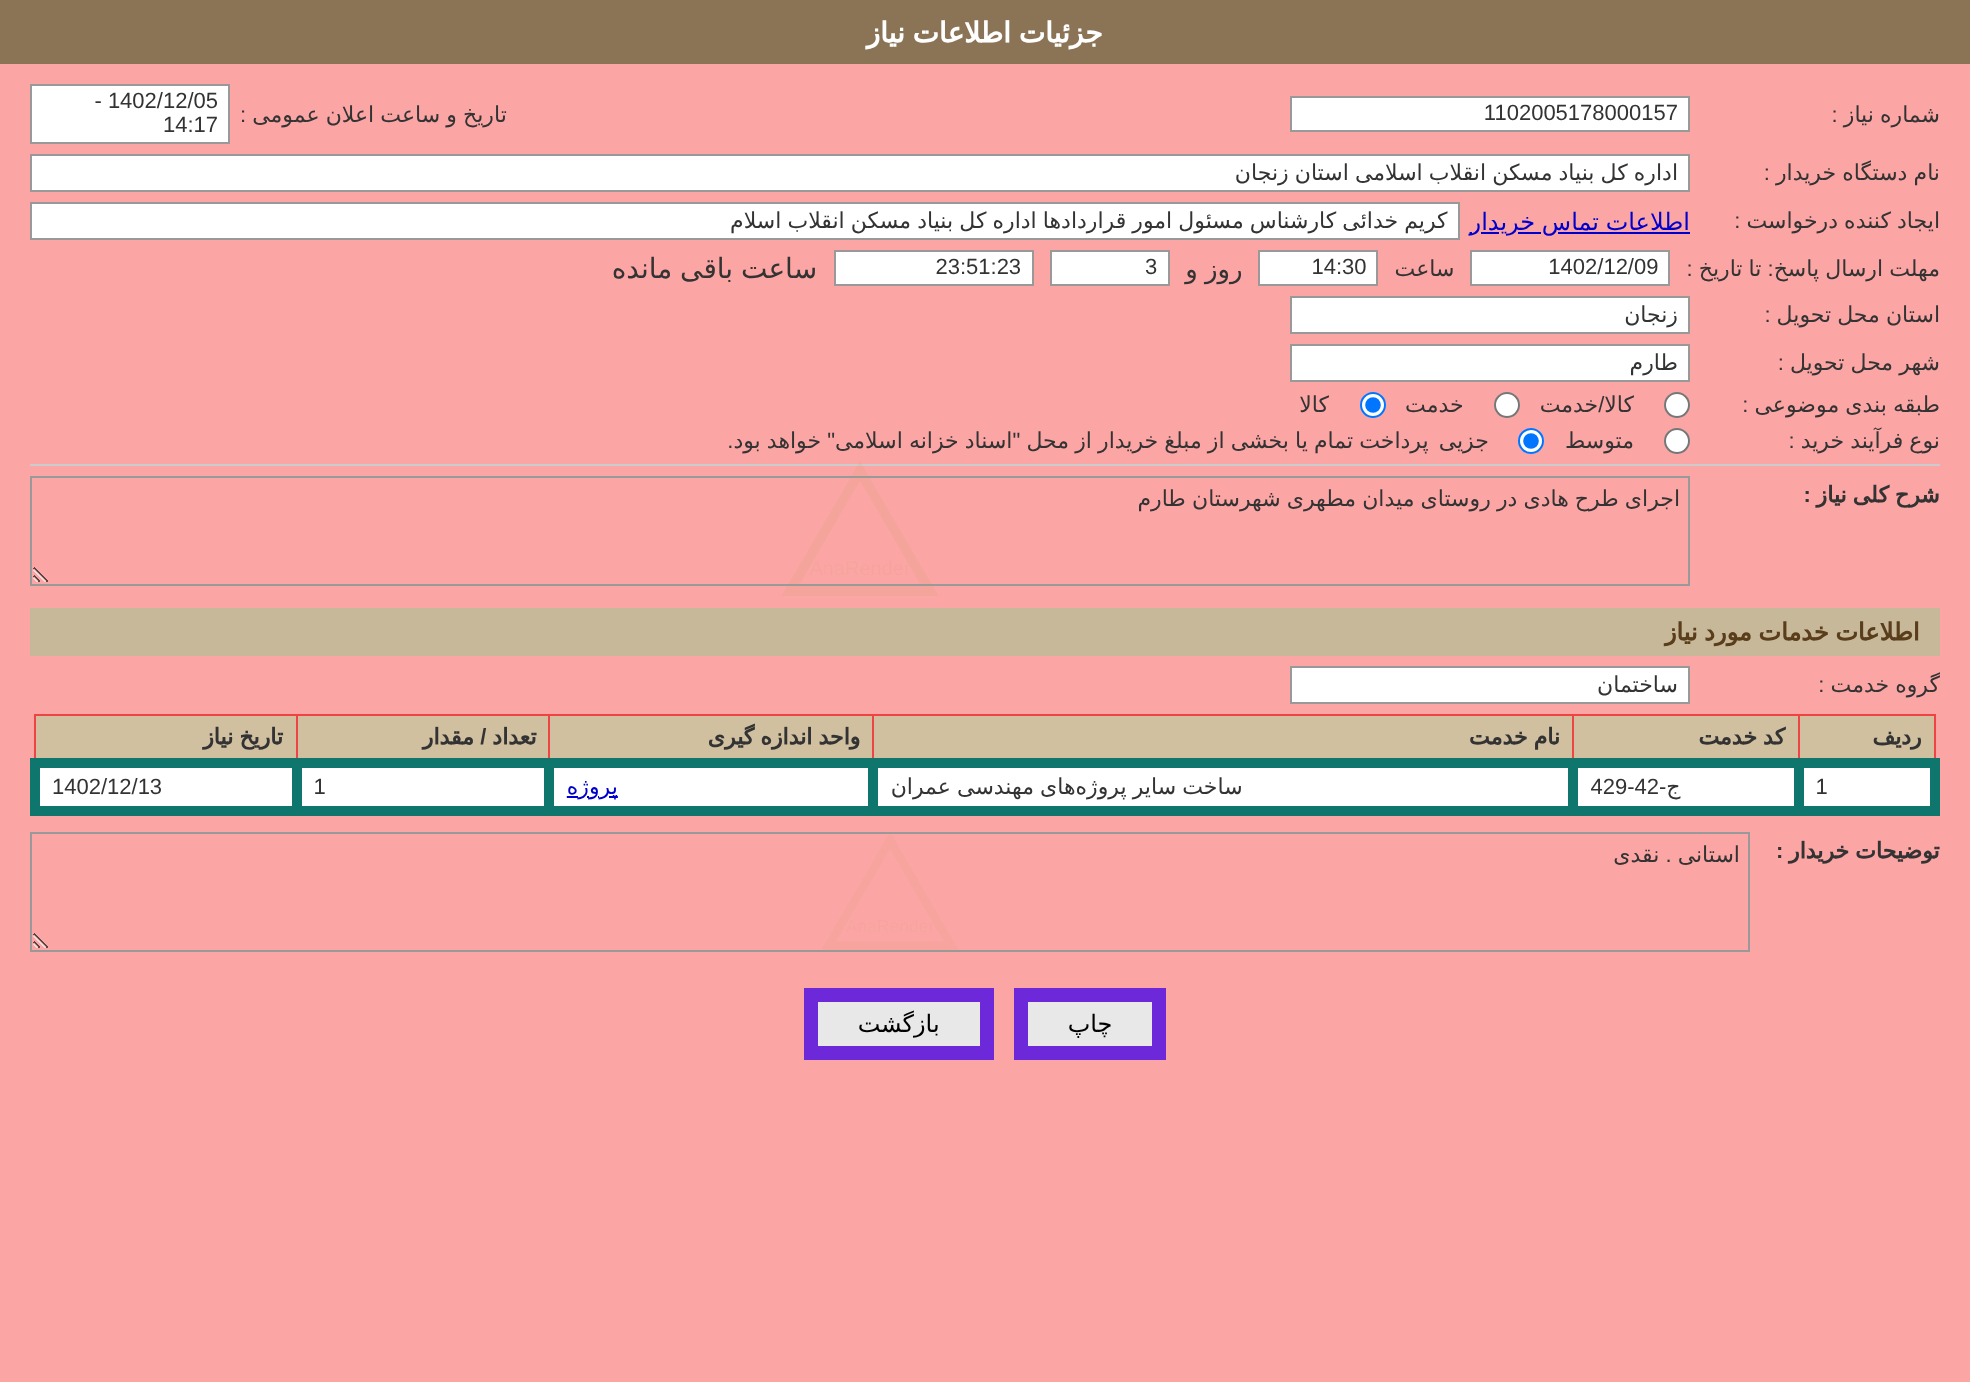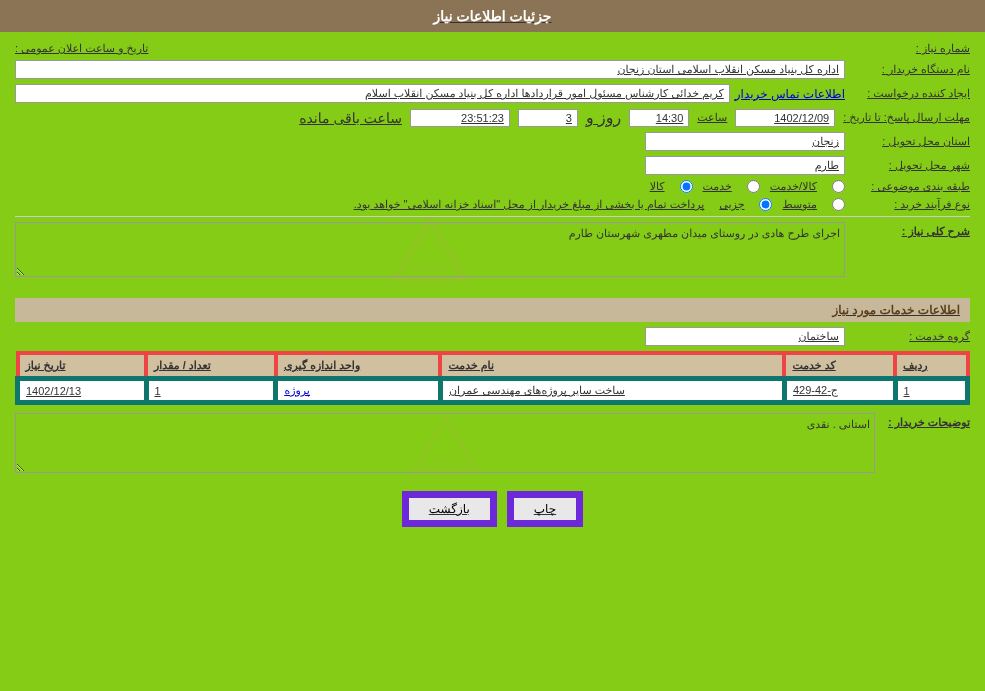--- a/index.html
+++ b/index.html
@@ -6,41 +6,40 @@
     body {
       font-family: Tahoma, Arial, sans-serif;
       font-size: 12px;
       background: #f0f0f0;
       direction: rtl;
       color: #333;
     }
     .page-wrapper {
       max-width: 985px;
       margin: 0 auto;
-      background: #84cc16;
+      background: #fca5a5;
       min-height: 691px;
-      text-decoration: underline;
     }
     .header-bar {
       background: #8B7355;
       color: #fff;
       text-align: center;
       padding: 8px 0;
       font-size: 14px;
       font-weight: bold;
     }
     .main-content {
       padding: 10px 15px;
     }
     .section-title {
       background: #c8b89a;
       color: #5a3e1b;
       font-weight: bold;
       padding: 5px 10px;
-      margin: 18px 0 5px 0;
+      margin: 8px 0 5px 0;
       font-size: 12px;
     }
     .info-row {
       display: flex;
       align-items: center;
       margin-bottom: 5px;
       gap: 5px;
     }
     .label {
       color: #333;
@@ -126,23 +125,23 @@
       margin-top: 5px;
     }
     table {
       width: 100%;
       border-collapse: collapse;
       font-size: 11px;
       direction: rtl;
     }
     table th {
       background: #d0c0a0;
-      border: 4px solid #ef4444;
+      border: 1px solid #ef4444;
       padding: 4px 6px;
-      text-align: left;
+      text-align: right;
       font-weight: bold;
       color: #333;
     }
     table td {
       border: 5px solid #0f766e;
       padding: 3px 6px;
       text-align: left;
       background: #fff;
     }
     .btn-row {
@@ -184,41 +183,43 @@
 <div class="page-wrapper">
 
   <div class="header-bar">
     <span>جزئیات اطلاعات نیاز</span>
   </div>
 
   <div class="main-content">
 
     <div class="info-row">
       <span class="label">شماره نیاز :</span>
+      <div class="input-box input-mid">1102005178000157</div>
       <span style="flex:1"></span>
       <span class="label label-wide">تاریخ و ساعت اعلان عمومی :</span>
+      <div class="input-box input-sm">1402/12/05 - 14:17</div>
     </div>
 
     <div class="info-row">
       <span class="label">نام دستگاه خریدار :</span>
       <div class="input-box input-full">اداره کل بنیاد مسکن انقلاب اسلامی استان زنجان</div>
     </div>
 
     <div class="info-row">
       <span class="label">ایجاد کننده درخواست :</span>
       <span class="link-blue">اطلاعات تماس خریدار</span>
       <div class="input-box input-full">کریم خدائی کارشناس مسئول امور قراردادها اداره کل بنیاد مسکن انقلاب اسلام</div>
     </div>
 
     <div class="row-group">
       <span class="label">مهلت ارسال پاسخ: تا تاریخ :</span>
       <div class="input-box input-sm">1402/12/09</div>
       <span style="font-size:11px;">ساعت</span>
       <div class="input-box input-xs">14:30</div>
-      <span style="font-size:16px;">روز و</span>
+      <span style="font-size:13px;">روز و</span>
       <div class="input-box input-xs">3</div>
       <div class="input-box input-sm">23:51:23</div>
       <span style="font-size:14px;">ساعت باقی مانده</span>
     </div>
 
     <div class="info-row">
       <span class="label">استان محل تحویل :</span>
       <div class="input-box input-mid">زنجان</div>
     </div>
 
@@ -250,21 +251,21 @@
       <div class="radio-group">
         <div class="radio-item">
           <input type="radio" name="farayand" style="">
           <span>متوسط</span>
         </div>
         <div class="radio-item">
           <input type="radio" name="farayand" checked="" style="">
           <span>جزیی</span>
         </div>
       </div>
-      <span class="note-text" style="margin-right:10px;">پرداخت تمام یا بخشی از مبلغ خریدار از محل "اسناد خزانه اسلامی" خواهد بود.</span>
+      <span class="note-text" style="">پرداخت تمام یا بخشی از مبلغ خریدار از محل "اسناد خزانه اسلامی" خواهد بود.</span>
     </div>
 
     <hr class="divider">
 
     <div class="info-row" style="align-items:flex-start;">
       <span class="label" style="font-weight:bold; padding-top:3px;">شرح کلی نیاز :</span>
       <div style="flex:1; position:relative;">
         
         <div class="watermark" style="width:120px; opacity:0.12;">
           <svg viewBox="0 0 100 80" width="120" height="80">

